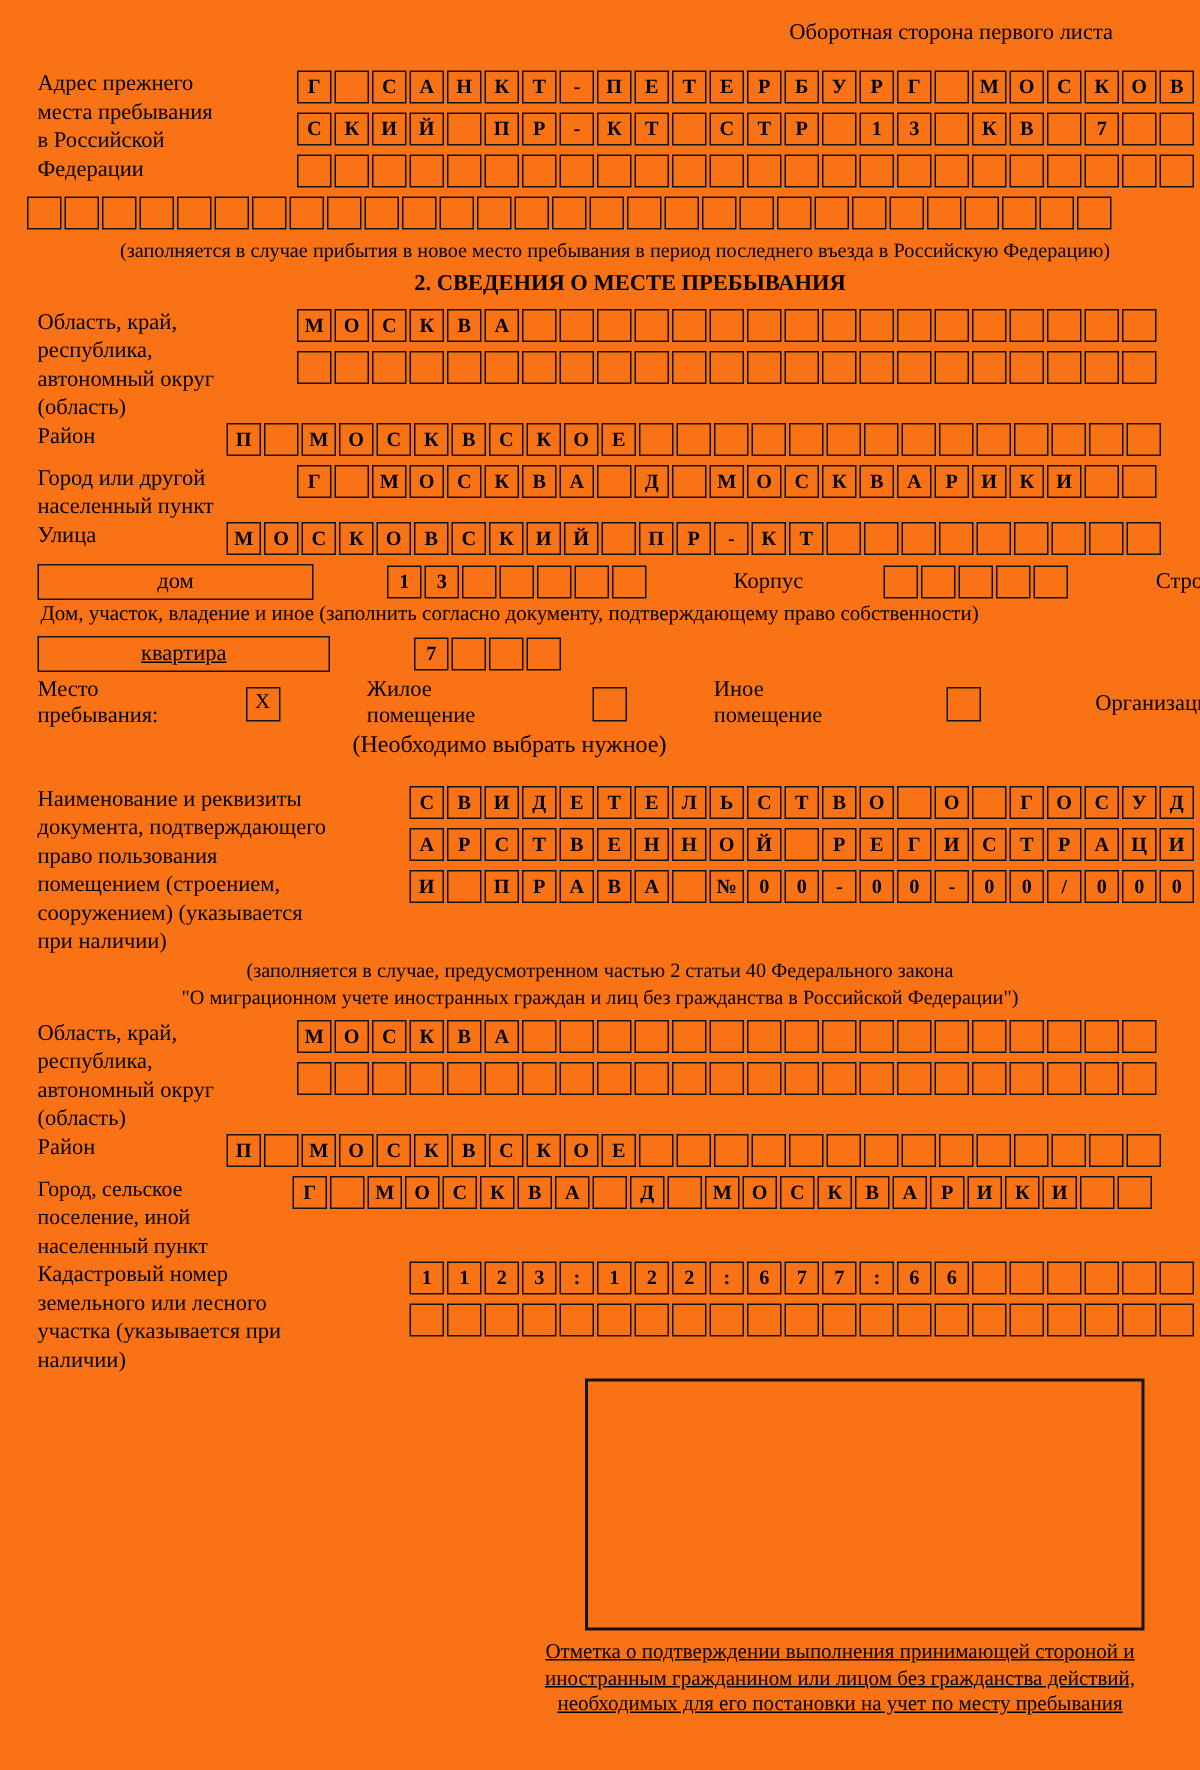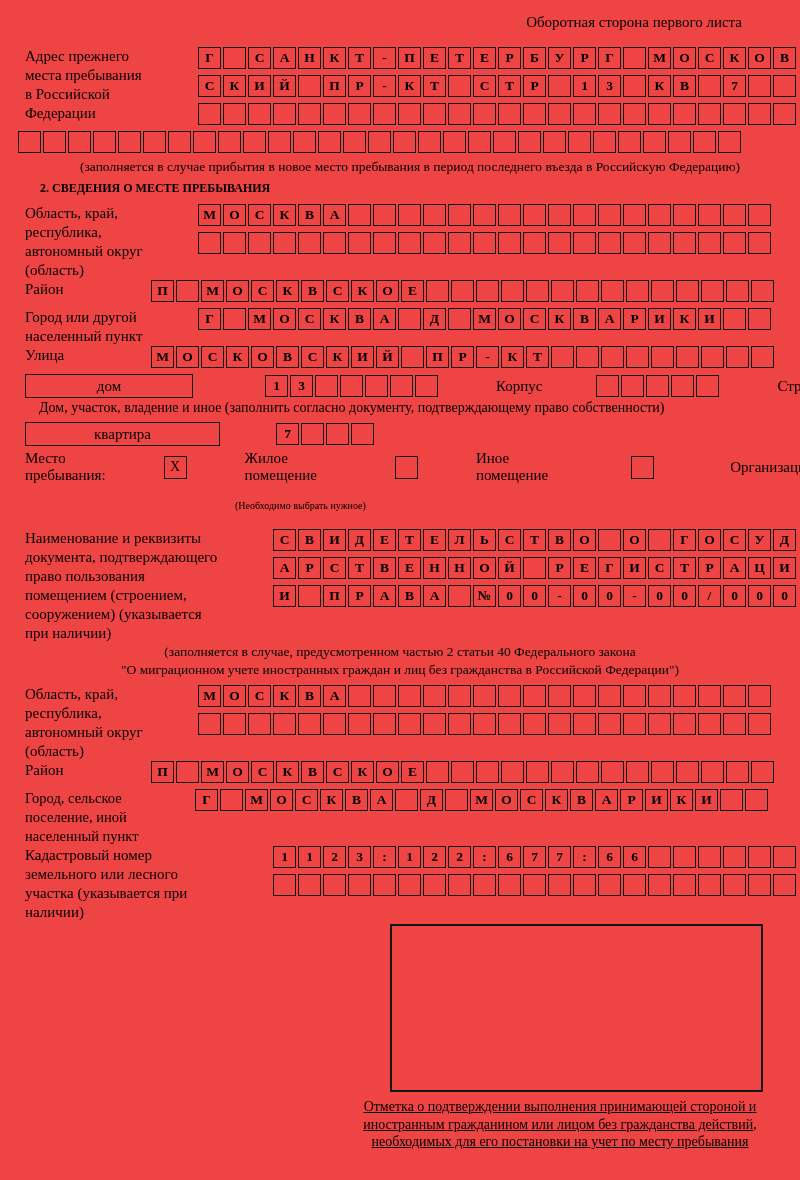--- a/index.html
+++ b/index.html
@@ -1,58 +1,58 @@
 <!DOCTYPE html>
 <html><head>
 <meta charset="utf-8">
 <style>
   html,body{margin:0;padding:0;background:#fff;}
   .page{
     width:800px;height:1180px;box-sizing:border-box;
-    background:#ef4444;color:#000;position:relative;overflow:hidden;
+    background:#f97316;color:#000;position:relative;overflow:hidden;
     font-family:"Liberation Serif","DejaVu Serif",serif;
     padding-top:14px;
   }
   .header-note{text-align:right;padding-right:58px;font-size:15px;margin-bottom:16px;}
   .frow{display:flex;align-items:flex-start;padding-left:25px;gap:48px;}
   .flabel{font-size:15px;line-height:19px;flex:0 0 auto;}
   .w125{width:125px;}
   .w78{width:78px;}
   .w200{width:200px;}
   .w122{width:122px;font-size:14.5px;}
   .cellrow{display:flex;margin-bottom:6px;flex:0 0 auto;}
   .cell{
     box-sizing:border-box;width:23px;height:22px;flex:0 0 auto;
     border:1.5px solid #141414;margin-right:2px;
     display:flex;align-items:center;justify-content:center;
     font-size:13.5px;font-weight:bold;
   }
   .fullrow{padding-left:18px;}
   .caption{font-size:13.5px;padding-left:20px;}
   .caption.center{text-align:center;margin-top:2px;margin-bottom:4px;}
-  .caption.left{padding-left:39px;margin:2px 0 6px 0;font-size:14px;}
-  .sec-title{font-weight:bold;font-size:12px;margin:6px 0 8px 0;padding-left:40px;}
+  .caption.left{padding-left:27px;margin:2px 0 6px 0;font-size:14px;}
+  .sec-title{text-align:center;font-weight:bold;font-size:15px;margin:6px 0 8px 0;padding-left:40px;}
   .sec-title2{text-align:center;font-weight:bold;font-size:15.5px;margin:10px 0 6px 0;}
   .house-row{margin-bottom:2px;align-items:center;}
   .bigbox{
     box-sizing:border-box;border:1.5px solid #141414;height:24px;flex:0 0 auto;
     display:flex;align-items:center;justify-content:center;font-size:15px;
   }
-  .house-box{width:168px;margin-right:24px;}
-  .apt-box{width:195px;margin-right:8px;}
+  .house-box{width:184px;margin-right:1px;}
+  .apt-box{width:195px;margin-right:8px;text-decoration:underline;}
   .inline-label{font-size:15px;line-height:24px;margin:0 6px 0 8px;flex:0 0 auto;}
   .stay-row{align-items:center;margin:4px 0 2px 0;font-size:15px;}
   .checkbox{
     box-sizing:border-box;width:23px;height:23px;border:1.5px solid #141414;flex:0 0 auto;
     display:inline-flex;align-items:center;justify-content:center;font-size:14px;
   }
   .stay-text{margin:0 0 0 10px;}
   .gap30{margin-left:30px;}
   .gap35{margin-left:35px;}
-  .stay-hint{font-size:10px;margin:16px 0 6px 235px;}
+  .stay-hint{font-size:16px;margin:2px 0 6px 235px;}
   .doc-block{margin-top:18px;}
   .fact-caption{text-align:center;font-size:13.5px;line-height:18px;}
   .stampbox{
     box-sizing:border-box;border:2px solid #141414;
     width:373px;height:168px;margin-left:390px;margin-top:2px;
   }
   .stamp-caption{
     width:460px;margin:6px 0 0 330px;text-align:center;
     font-size:14px;line-height:17.5px;text-decoration:underline;
   }

